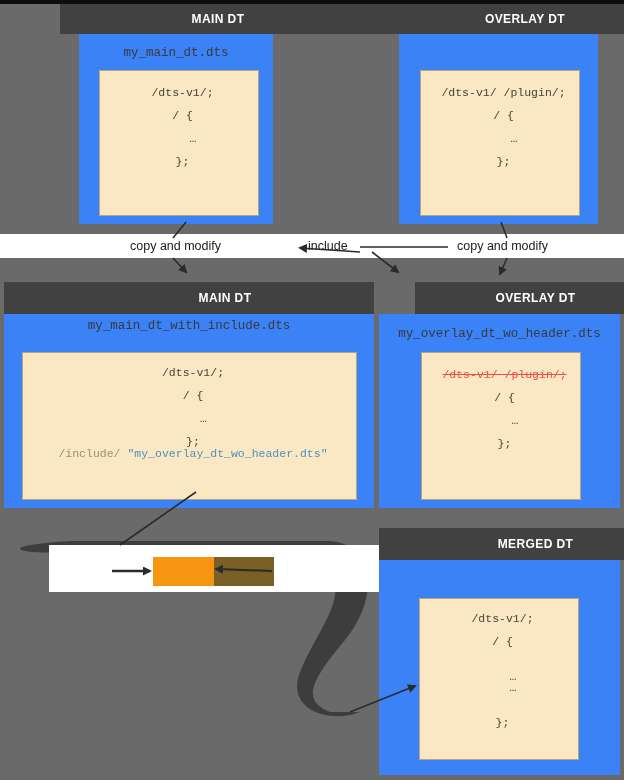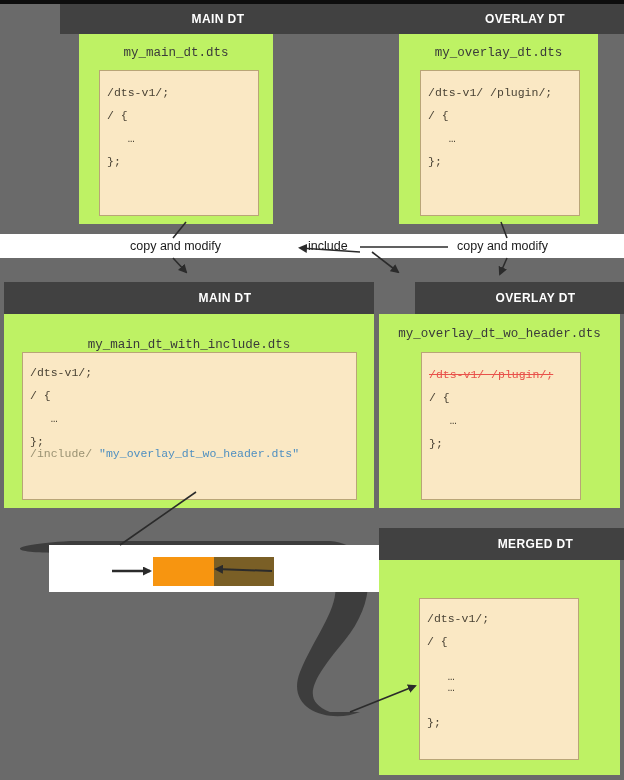--- a/index.html
+++ b/index.html
@@ -20,41 +20,41 @@
     position:absolute;
     background:#414141;
     color:#ffffff;
     font-size:12px;
     font-weight:bold;
     letter-spacing:.4px;
     display:flex;align-items:center;justify-content:center;padding-left:36px;
   }
 
   
-  .card{position:absolute;background:#bef264;text-decoration:underline;}
+  .card{position:absolute;background:#3b82f6;text-decoration:underline;}
   .card-title{
     position:absolute;left:0;right:0;
     text-align:center;
     font-family:"Liberation Mono","DejaVu Sans Mono",monospace;
     font-size:12.5px;
     color:#3a3a3a;
     white-space:nowrap;
   }
   .code{
     position:absolute;
     background:#fae8c4;
     border:1px solid #b9a577;
     font-family:"Liberation Mono","DejaVu Sans Mono",monospace;
     font-size:11.5px;
     color:#4a4335;
     line-height:1.0;
     box-sizing:border-box;
     overflow:hidden;
   }
-  .code .ln{white-space:pre;display:block;}
+  .code .ln{white-space:pre;display:block;text-align:center;}
   .blank{visibility:hidden;}
   .strike{color:#e8514a;text-decoration:line-through;text-decoration-color:#e8514a;}
   .kw-inc{color:#9a9273;}
   .str-inc{color:#4f8fc0;}
 
   
   .band{position:absolute;background:#ffffff;}
   .band-lbl{
     position:absolute;
     font-size:12.5px;
@@ -102,21 +102,20 @@
       <span class="ln blank">.</span>
       <span class="ln">/ {</span>
       <span class="ln blank">.</span>
       <span class="ln">   …</span>
       <span class="ln blank">.</span>
       <span class="ln">};</span>
     </div>
   </div>
 
   <div class="card" style="left:399px;top:34px;width:199px;height:190px;">
-    <div class="card-title" style="top:12px;">my_overlay_dt.dts</div>
     <div class="code" style="left:21px;top:36px;width:160px;height:146px;padding:16px 0 0 7px;">
       <span class="ln">/dts-v1/ /plugin/;</span>
       <span class="ln blank">.</span>
       <span class="ln">/ {</span>
       <span class="ln blank">.</span>
       <span class="ln">   …</span>
       <span class="ln blank">.</span>
       <span class="ln">};</span>
     </div>
   </div>
@@ -129,21 +128,21 @@
   <div class="hdr" style="left:4px;top:282px;width:616px;height:32px;"></div>
   <div class="hdr" style="left:374px;top:282px;width:5px;height:32px;background:#6a6a6a;"></div>
   <div class="hdr" style="left:4px;top:282px;width:370px;height:32px;background:transparent;">
     <span>MAIN DT</span>
   </div>
   <div class="hdr" style="left:379px;top:282px;width:241px;height:32px;background:transparent;">
     <span>OVERLAY DT</span>
   </div>
 
   <div class="card" style="left:4px;top:314px;width:370px;height:194px;">
-    <div class="card-title" style="top:24px;">my_main_dt_with_include.dts</div>
+    <div class="card-title" style="top:5px;">my_main_dt_with_include.dts</div>
     <div class="code" style="left:18px;top:38px;width:335px;height:148px;padding:14px 0 0 7px;">
       <span class="ln">/dts-v1/;</span>
       <span class="ln blank">.</span>
       <span class="ln">/ {</span>
       <span class="ln blank">.</span>
       <span class="ln">   …</span>
       <span class="ln blank">.</span>
       <span class="ln">};</span>
       <span class="ln"><span class="kw-inc">/include/</span><span> </span><span class="str-inc">"my_overlay_dt_wo_header.dts"</span></span>
     </div>

